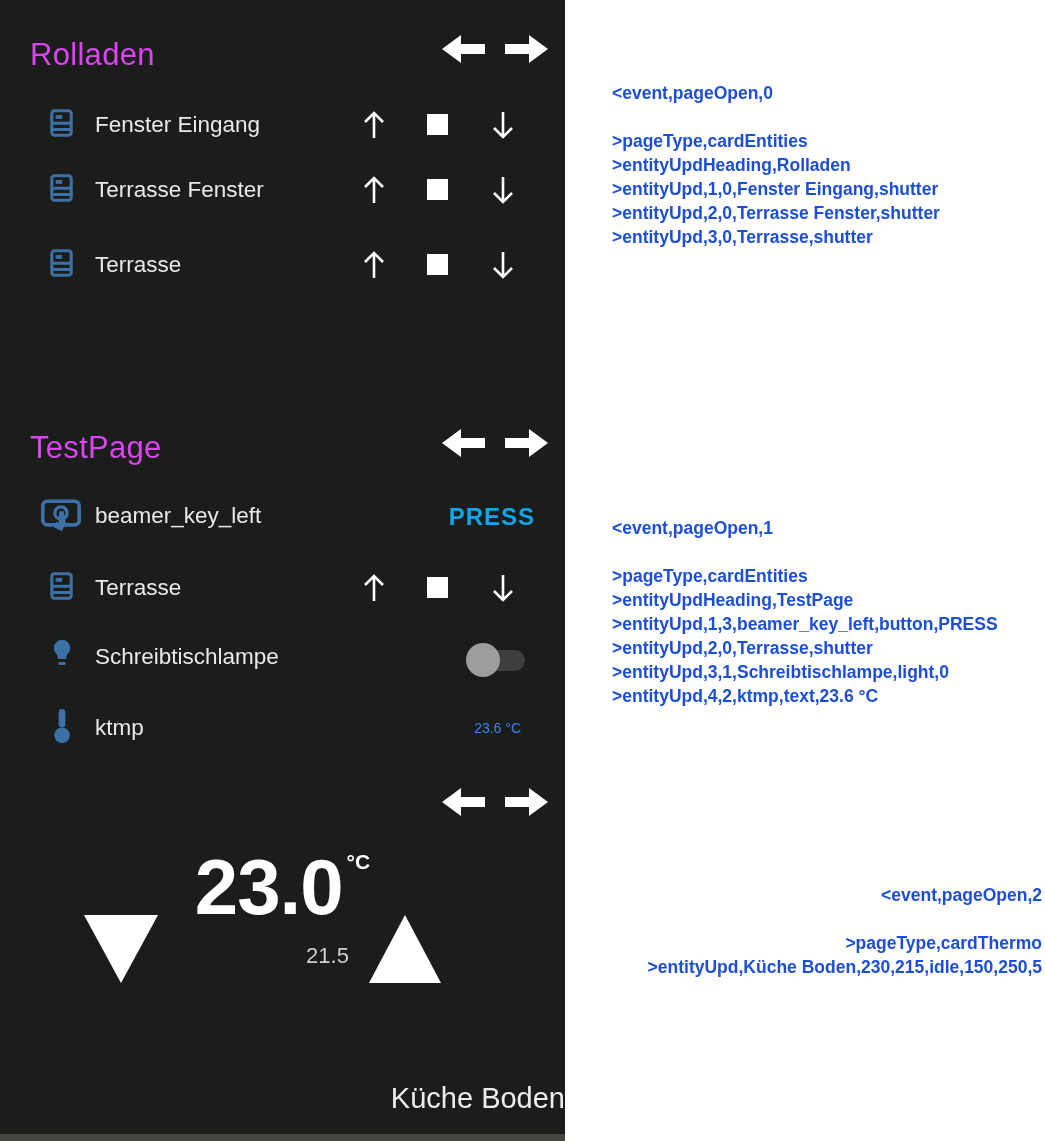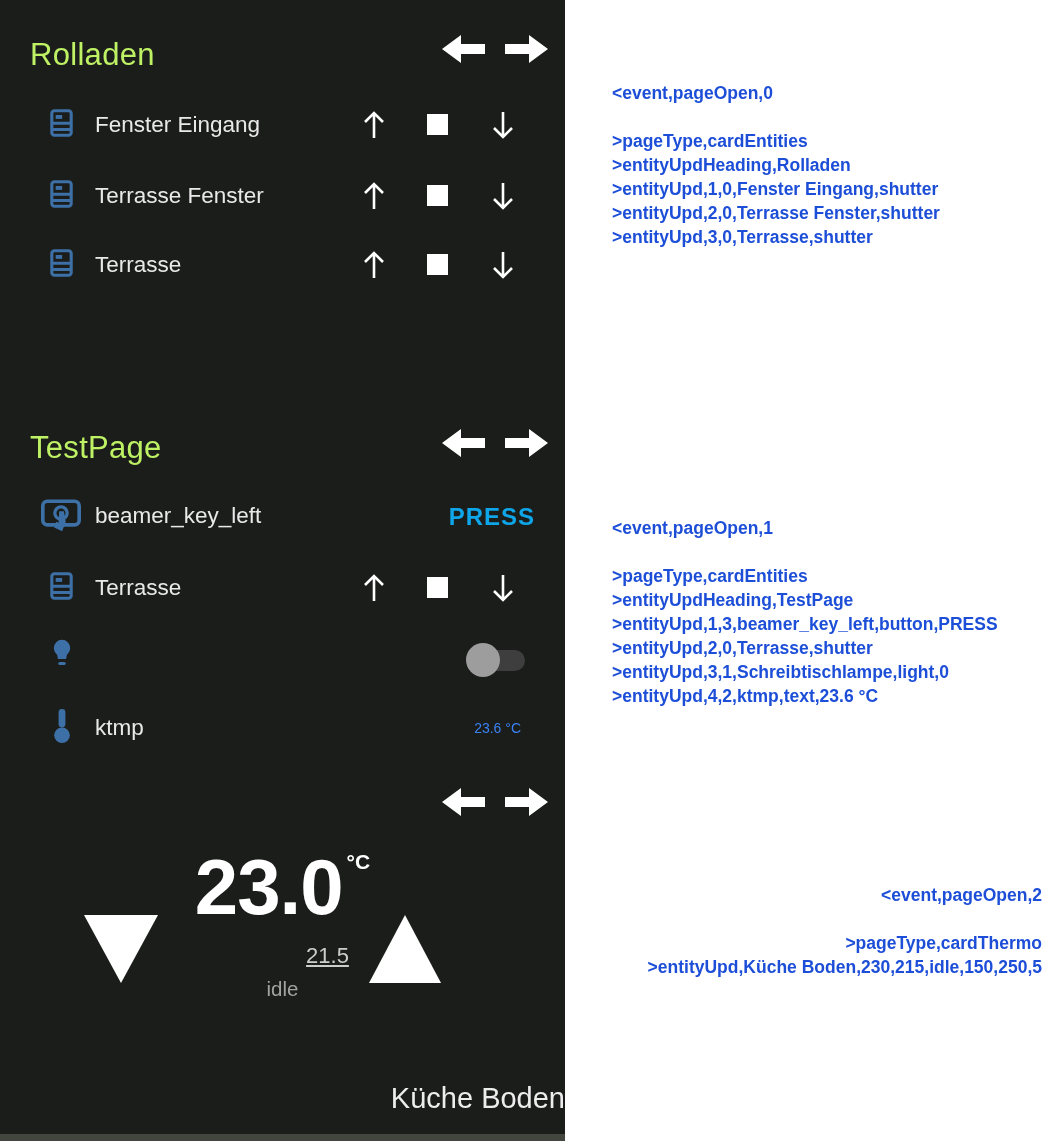--- a/index.html
+++ b/index.html
@@ -13,21 +13,21 @@
   .panel {
     position:absolute; left:0; top:0; width:565px; height:1141px;
     background:#1b1d1b;
   }
   .bottom-strip {
     position:absolute; left:0; bottom:0; width:565px; height:7px;
     background:#42463f;
   }
 
   .card-heading {
-    position:absolute; left:30px; color:#bef264; font-size:31px;
+    position:absolute; left:30px; color:#d946ef; font-size:31px;
     font-weight:400; line-height:45px; letter-spacing:0.3px;
   }
   .nav-btn { position:absolute; width:43px; height:32px; cursor:pointer; }
 
   .row { position:absolute; left:0; width:556px; height:48px; }
   .e-icon { position:absolute; left:46px; top:50%; transform:translateY(-50%); }
   .e-label {
     position:absolute; left:95px; top:0; line-height:48px;
     font-size:22.5px; color:#e9e9e9; white-space:nowrap;
   }
@@ -66,21 +66,21 @@
     letter-spacing:-1px;
   }
   .temp-unit {
     font-size:21px; font-weight:700; color:#ffffff; padding:2px 0 0 4px;
   }
   .tri { position:absolute; cursor:pointer; }
   .tri-down { left:84px;  top:915px; }
   .tri-up   { left:369px; top:915px; }
   .temp-setpoint {
     position:absolute; left:0; top:943px; width:655px; text-align:center;
-    font-size:22px; color:#cdcdcd;text-decoration:underline;
+    font-size:22px; color:#cdcdcd;
   }
   .temp-state {
     position:absolute; left:0; top:977px; width:565px; text-align:center;
     font-size:20.5px; color:#a2a2a2;
   }
   .thermo-title {
     position:absolute; left:0; top:1082px; width:565px; text-align:right;
     font-size:29px; color:#ededed;
   }
 
@@ -133,21 +133,21 @@
           </svg>
       </span>
       <span class="ctl-stop"></span>
       <span class="ctl-down">
         <svg width="28" height="34" viewBox="0 0 28 34">
             <path d="M14 4 L14 28 M5 20 L14 29 L23 20" fill="none" stroke="#ffffff" stroke-width="2.6"></path>
           </svg>
       </span>
     </div>
 
-    <div class="row" style="top:172px;text-decoration:underline;">
+    <div class="row" style="top:166px;text-decoration:underline;">
       <span class="e-icon">
         <svg width="31" height="35" viewBox="0 0 24 24">
           <rect x="4.5" y="2.5" width="15" height="19" rx="2" fill="none" stroke="#3d70a6" stroke-width="2.4"></rect>
           <line x1="5" y1="12.2" x2="19" y2="12.2" stroke="#3d70a6" stroke-width="2.2"></line>
           <line x1="5" y1="17" x2="19" y2="17" stroke="#3d70a6" stroke-width="2.2"></line>
           <rect x="7.5" y="5.8" width="5" height="3" fill="#3d70a6"></rect>
         </svg>
       </span>
       <span class="e-label">Terrasse Fenster</span>
       <span class="ctl-up">
@@ -238,20 +238,21 @@
       </span>
     </div>
 
     <div class="row" style="top:633px;">
       <span class="e-icon" style="left:48px;">
         <svg width="28" height="37" viewBox="0 0 24 30">
           <path d="M12 2 A7 7 0 0 1 19 9 C19 11.8 17.4 13.4 16.2 14.8 L15.5 18.5 L8.5 18.5 L7.8 14.8 C6.6 13.4 5 11.8 5 9 A7 7 0 0 1 12 2 Z" fill="#3d70a6"></path>
           <rect x="8.8" y="21" width="6.4" height="2.6" rx="1.3" fill="#3d70a6"></rect>
         </svg>
       </span>
+      <span class="e-label">Schreibtischlampe</span>
       <span class="toggle">
         <span class="track"></span>
         <span class="knob"></span>
       </span>
     </div>
 
     <div class="row" style="top:704px;">
       <span class="e-icon" style="left:52px;">
         <svg width="20" height="37" viewBox="0 0 14 26">
           <rect x="4.6" y="1" width="4.8" height="13" rx="2.4" fill="#3d70a6"></rect>
@@ -287,21 +288,20 @@
           <polygon points="0,0 74,0 37,68" fill="#ffffff"></polygon>
         </svg>
     </span>
     <span class="tri tri-up">
       <svg width="72" height="68" viewBox="0 0 72 68">
           <polygon points="36,0 72,68 0,68" fill="#ffffff"></polygon>
         </svg>
     </span>
 
     <div class="temp-setpoint">21.5</div>
-    <div class="temp-state">idle</div>
     <div class="thermo-title">Küche Boden</div>
 
     <div class="bottom-strip"></div>
   </div>
 
   <div class="log-block lb-1">
     <div class="log-line log-event">&lt;event,pageOpen,0</div>
     <div class="log-line">&gt;pageType,cardEntities</div>
     <div class="log-line">&gt;entityUpdHeading,Rolladen</div>
     <div class="log-line">&gt;entityUpd,1,0,Fenster Eingang,shutter</div>

